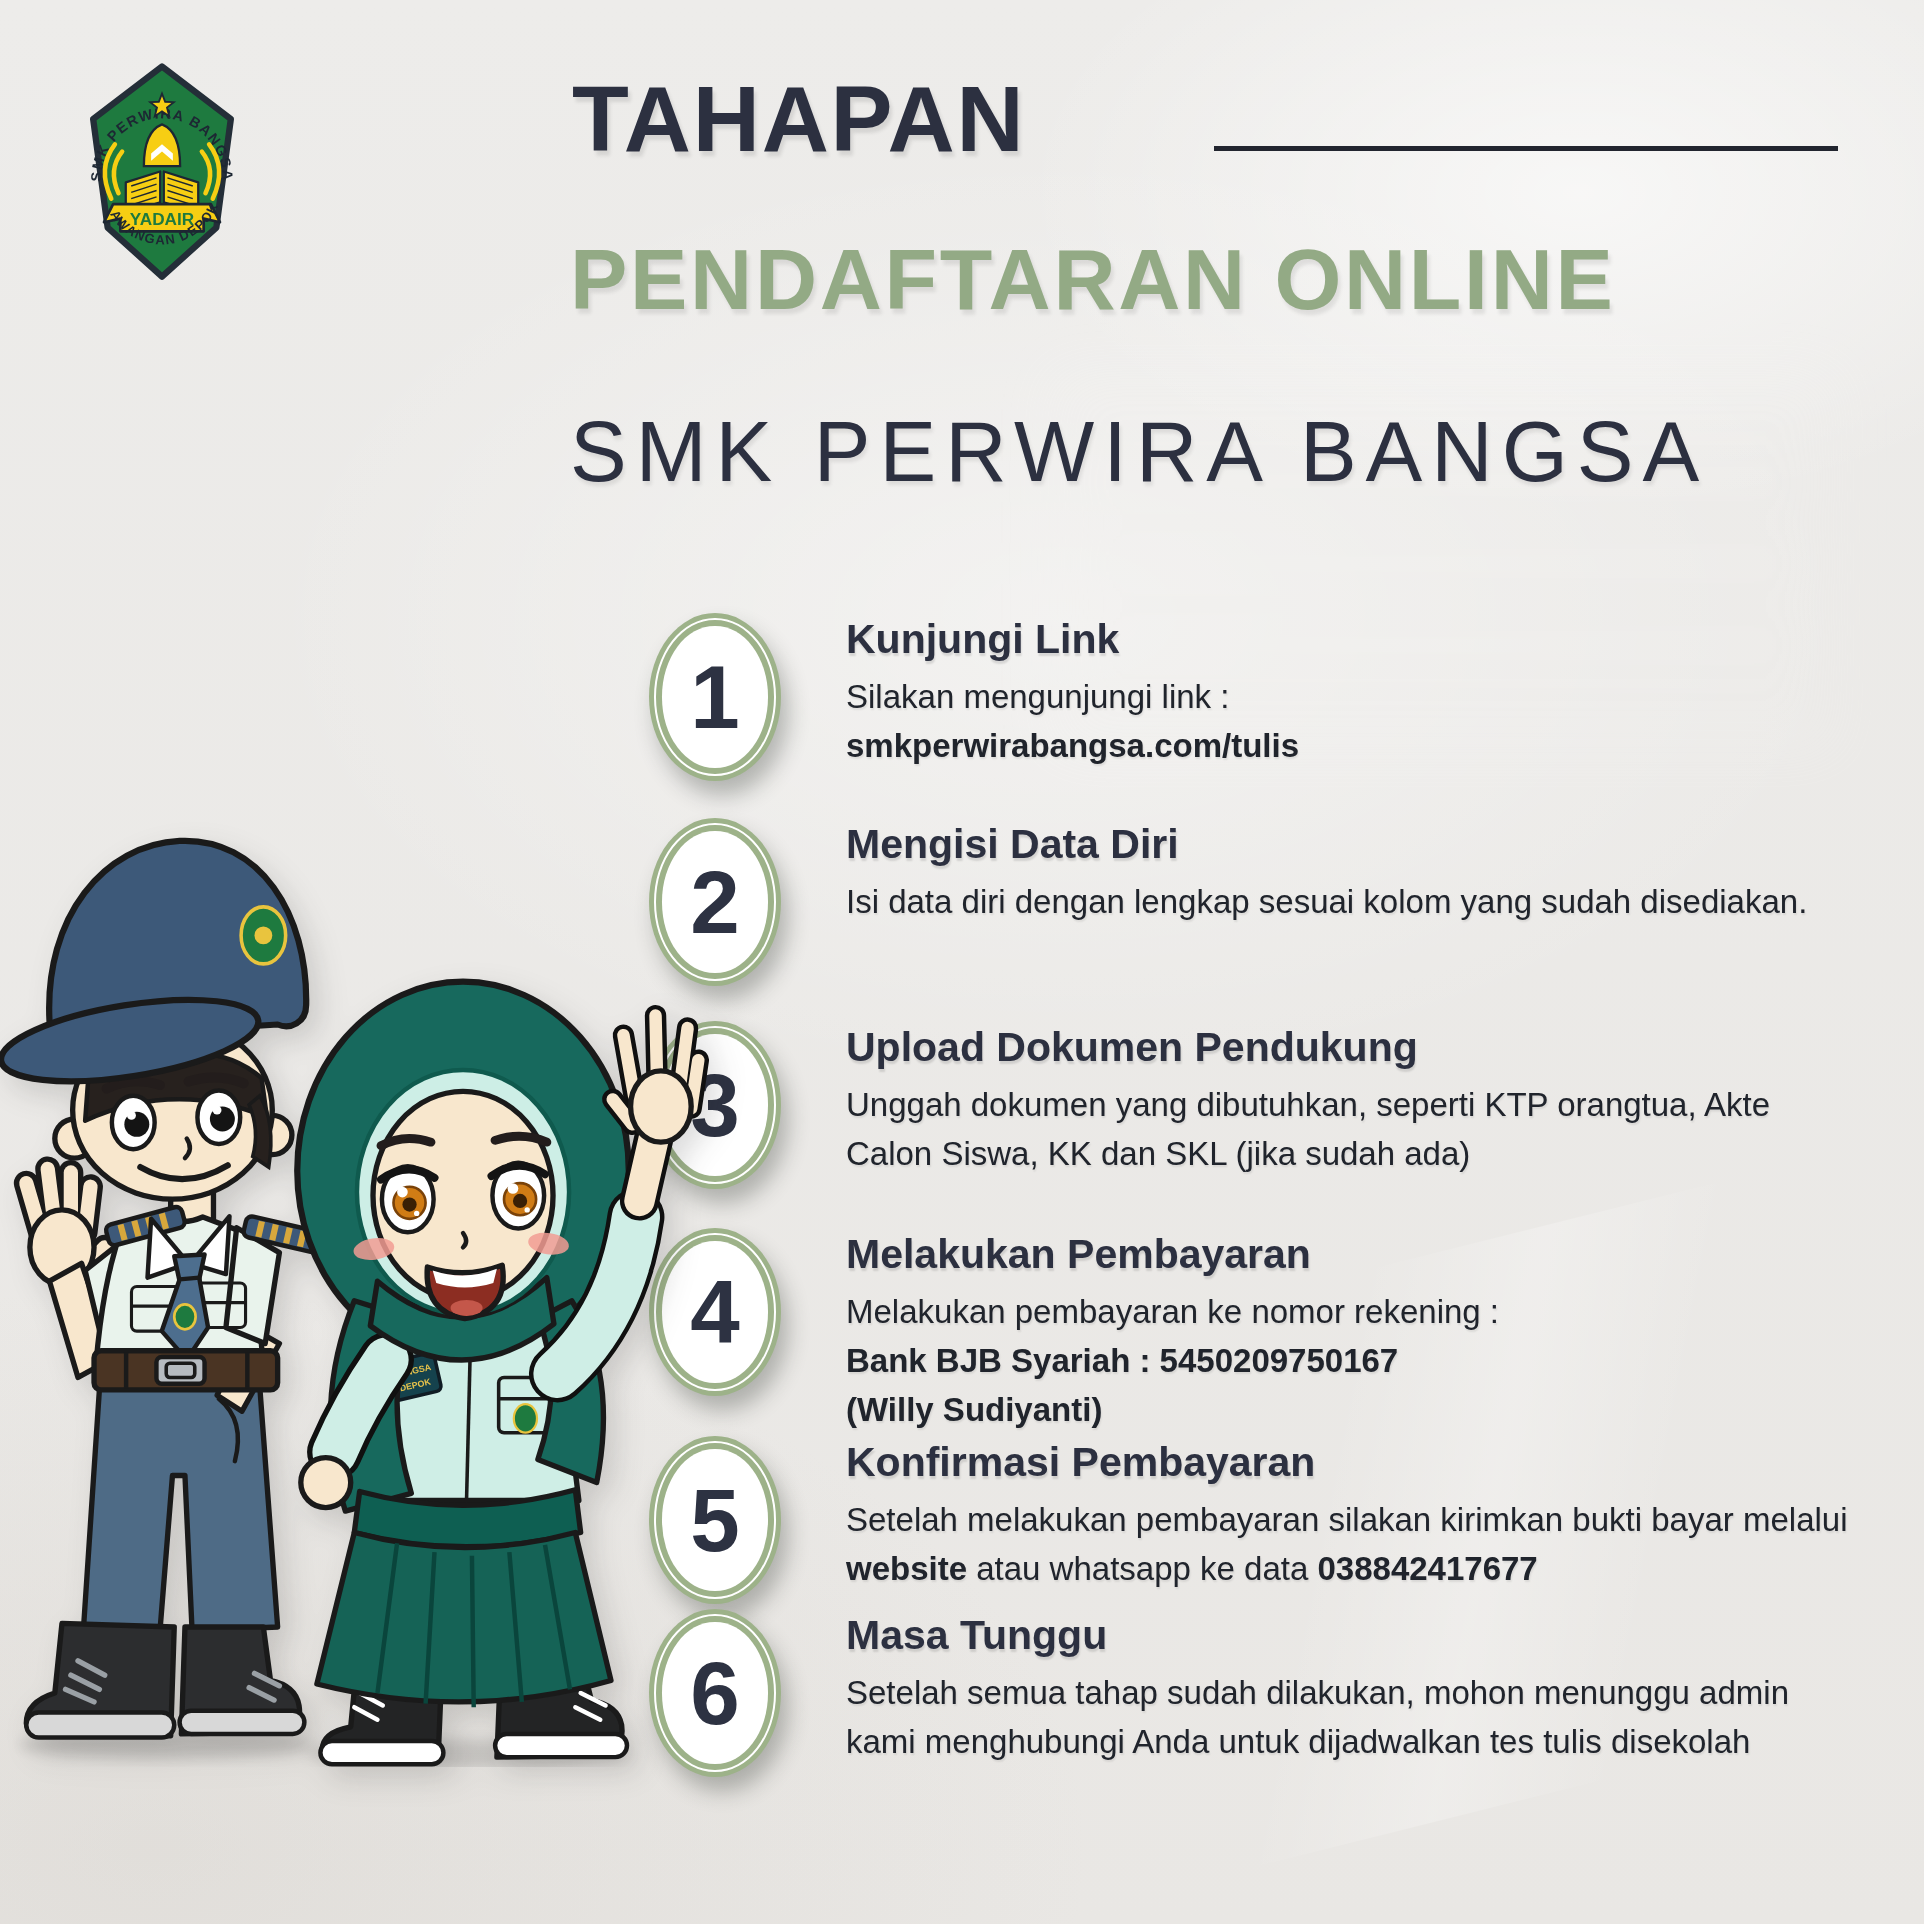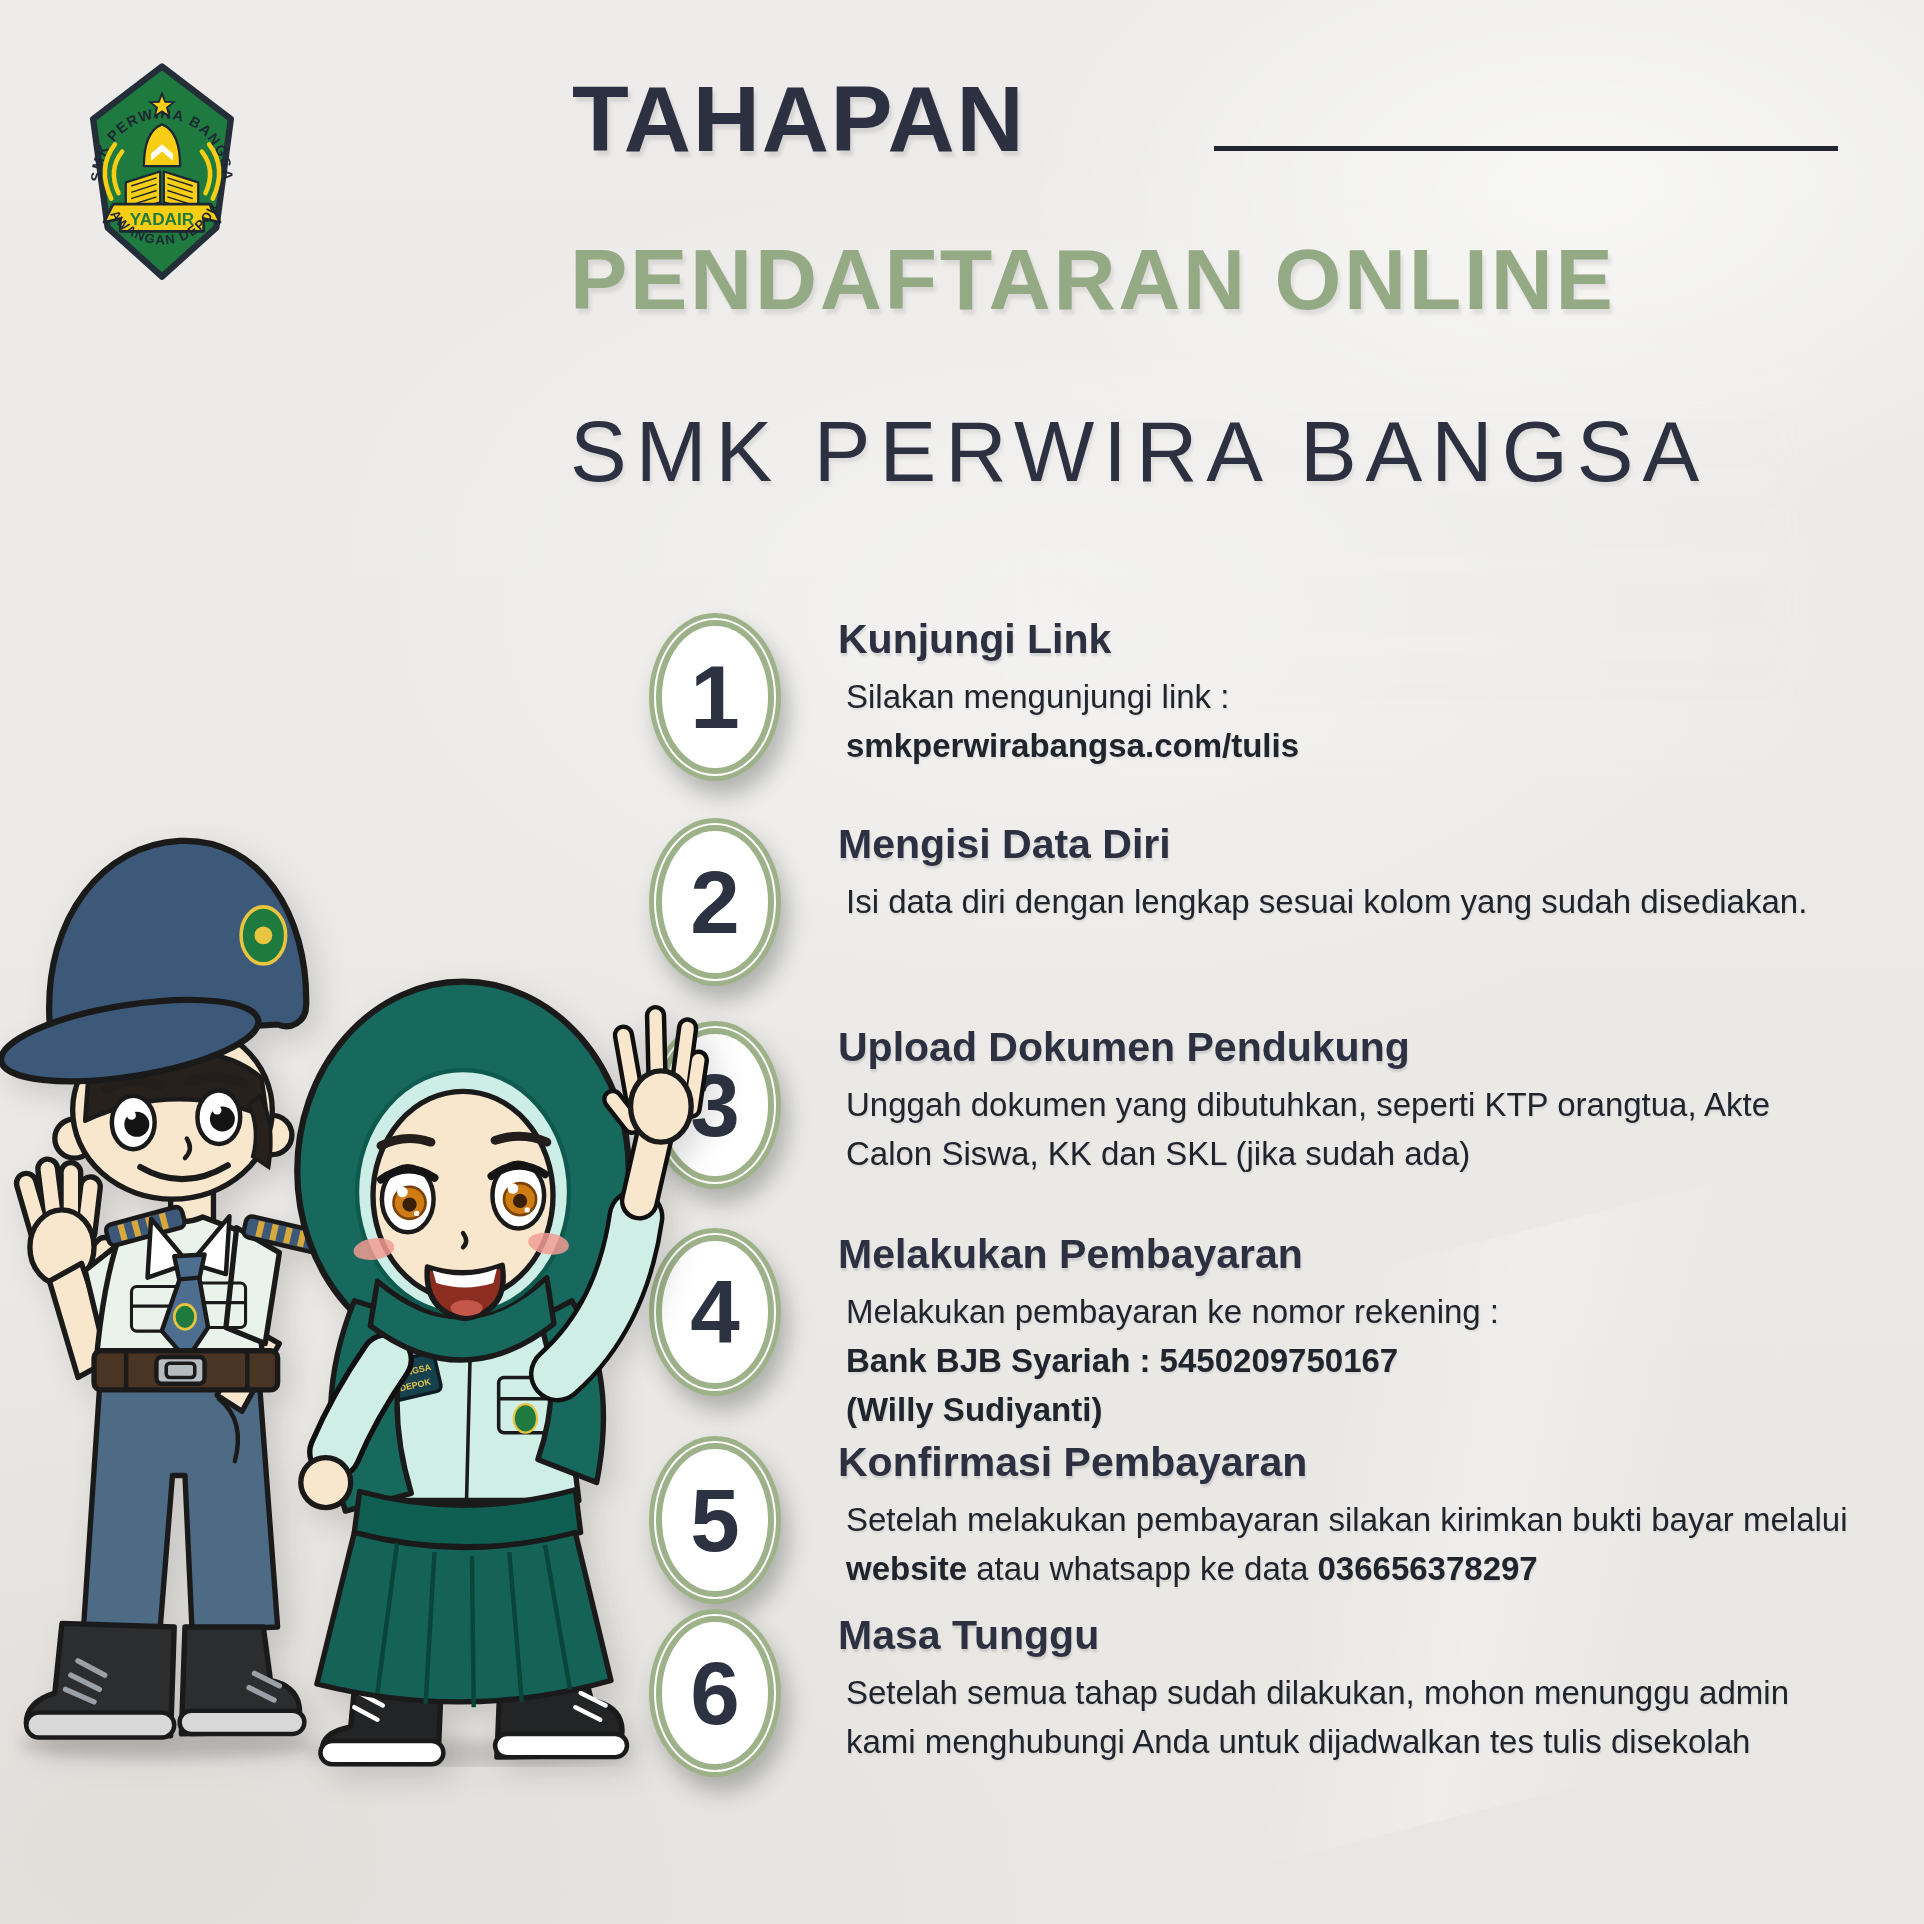--- a/index.html
+++ b/index.html
@@ -47,21 +47,21 @@
     background:#9db289;box-shadow:7.1px 14.3px 21.4px rgba(40,45,40,.30);
   }
   .ring{position:absolute;inset:5.3px;border:2.7px solid #ffffff;border-radius:50%;}
   .inner{
     position:absolute;inset:13.4px;background:#ffffff;border-radius:50%;
     display:flex;align-items:center;justify-content:center;
   }
   .num{font-size:89px;font-weight:700;color:#2d3242;}
   .stext{position:absolute;left:189px;top:1.8px;width:1034px;}
   .stitle{
-    font-size:41px;font-weight:700;color:#2c3040;margin:0 0 9px 0;line-height:1.2;
+    font-size:41px;font-weight:700;color:#2c3040;margin:0 0 9px 8px;line-height:1.2;
     text-shadow:0.9px 2.7px 1.8px rgba(50,50,50,.14);
   }
   .sbody{
     font-size:33px;font-weight:400;color:#20242c;margin:8px;line-height:1.48;max-width:1025px;
     text-shadow:0.9px 1.8px 1.8px rgba(50,50,50,.10);
   }
   .s6 .sbody{max-width:945px;}
   .sbody .b{font-weight:700;}
   .chars{
     position:absolute;left:-3.6px;top:782px;width:713px;height:985px;
@@ -154,21 +154,21 @@
       </div>
       <div class="step s5">
         <div class="circle">
           <div class="ring"></div>
           <div class="inner">
             <div class="num">5</div>
           </div>
         </div>
         <div class="stext">
           <div class="stitle">Konfirmasi Pembayaran</div>
-          <div class="sbody"><span>Setelah melakukan pembayaran silakan kirimkan bukti bayar melalui </span><span class="b">website</span><span> atau whatsapp ke data </span><span class="b">036656378297</span></div>
+          <div class="sbody"><span>Setelah melakukan pembayaran silakan kirimkan bukti bayar melalui </span><span class="b">website</span><span> atau whatsapp ke data </span><span class="b">038842417677</span></div>
         </div>
       </div>
       <div class="step s6">
         <div class="circle">
           <div class="ring"></div>
           <div class="inner">
             <div class="num">6</div>
           </div>
         </div>
         <div class="stext">

